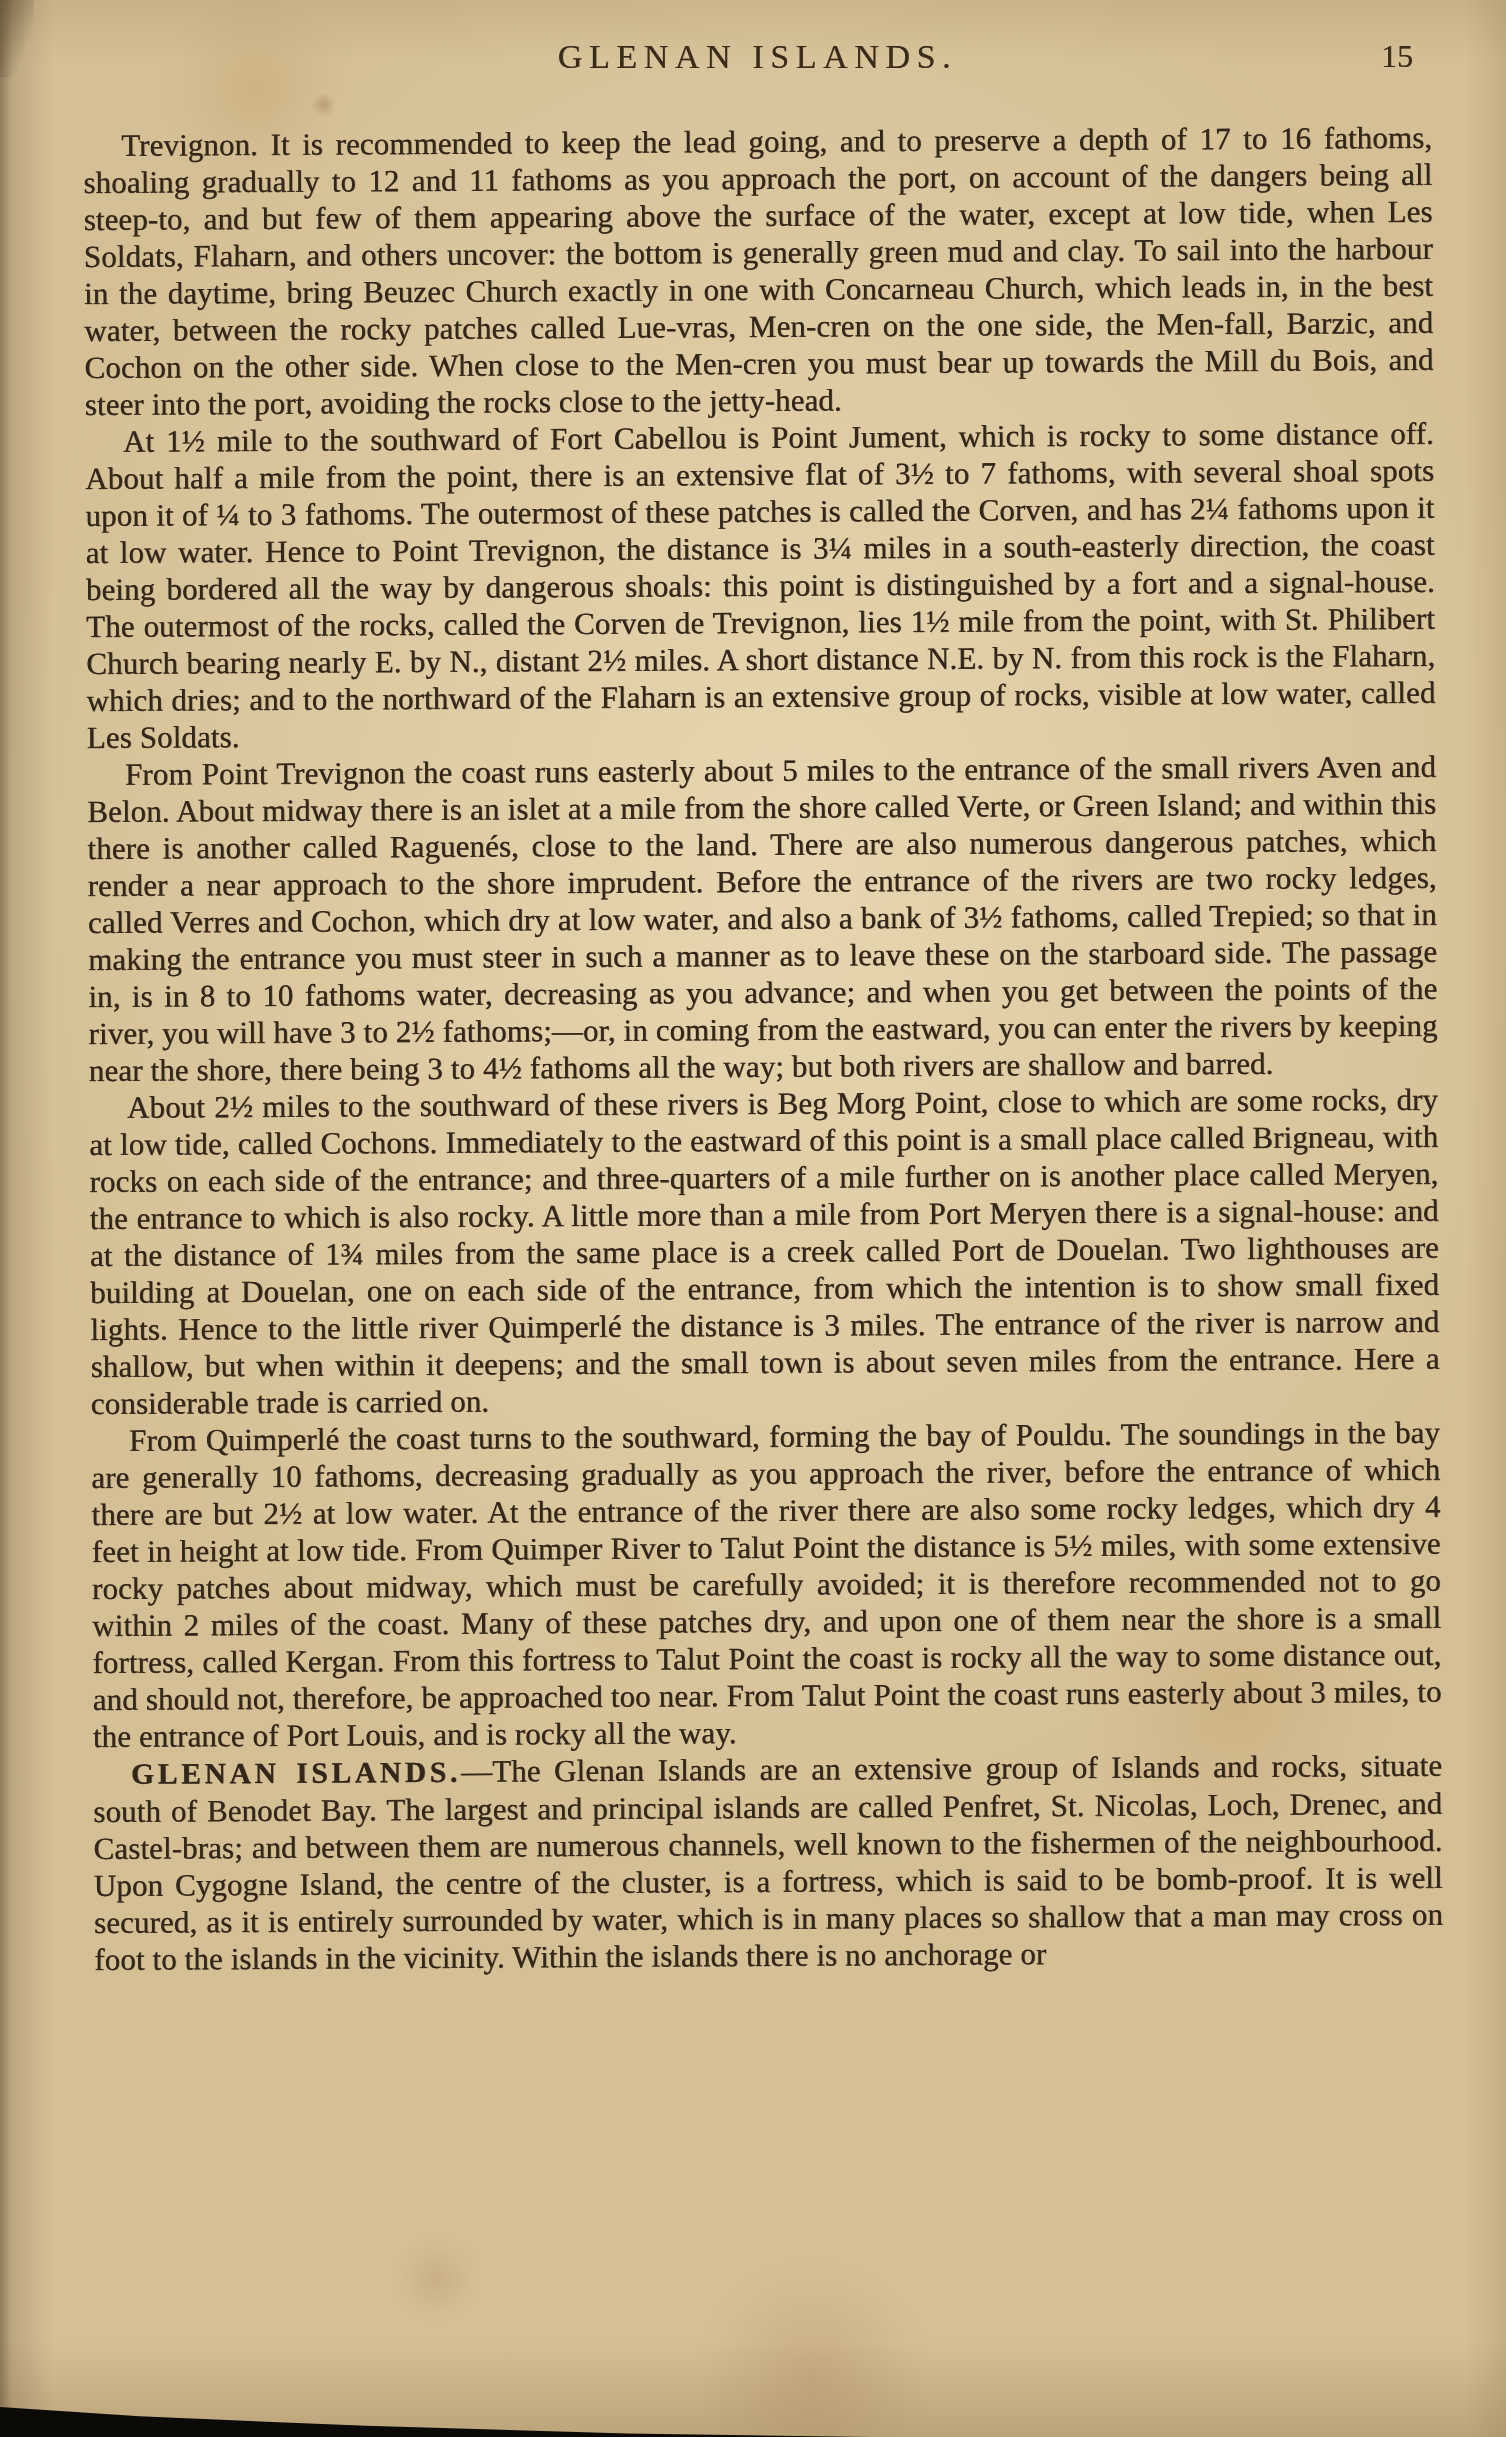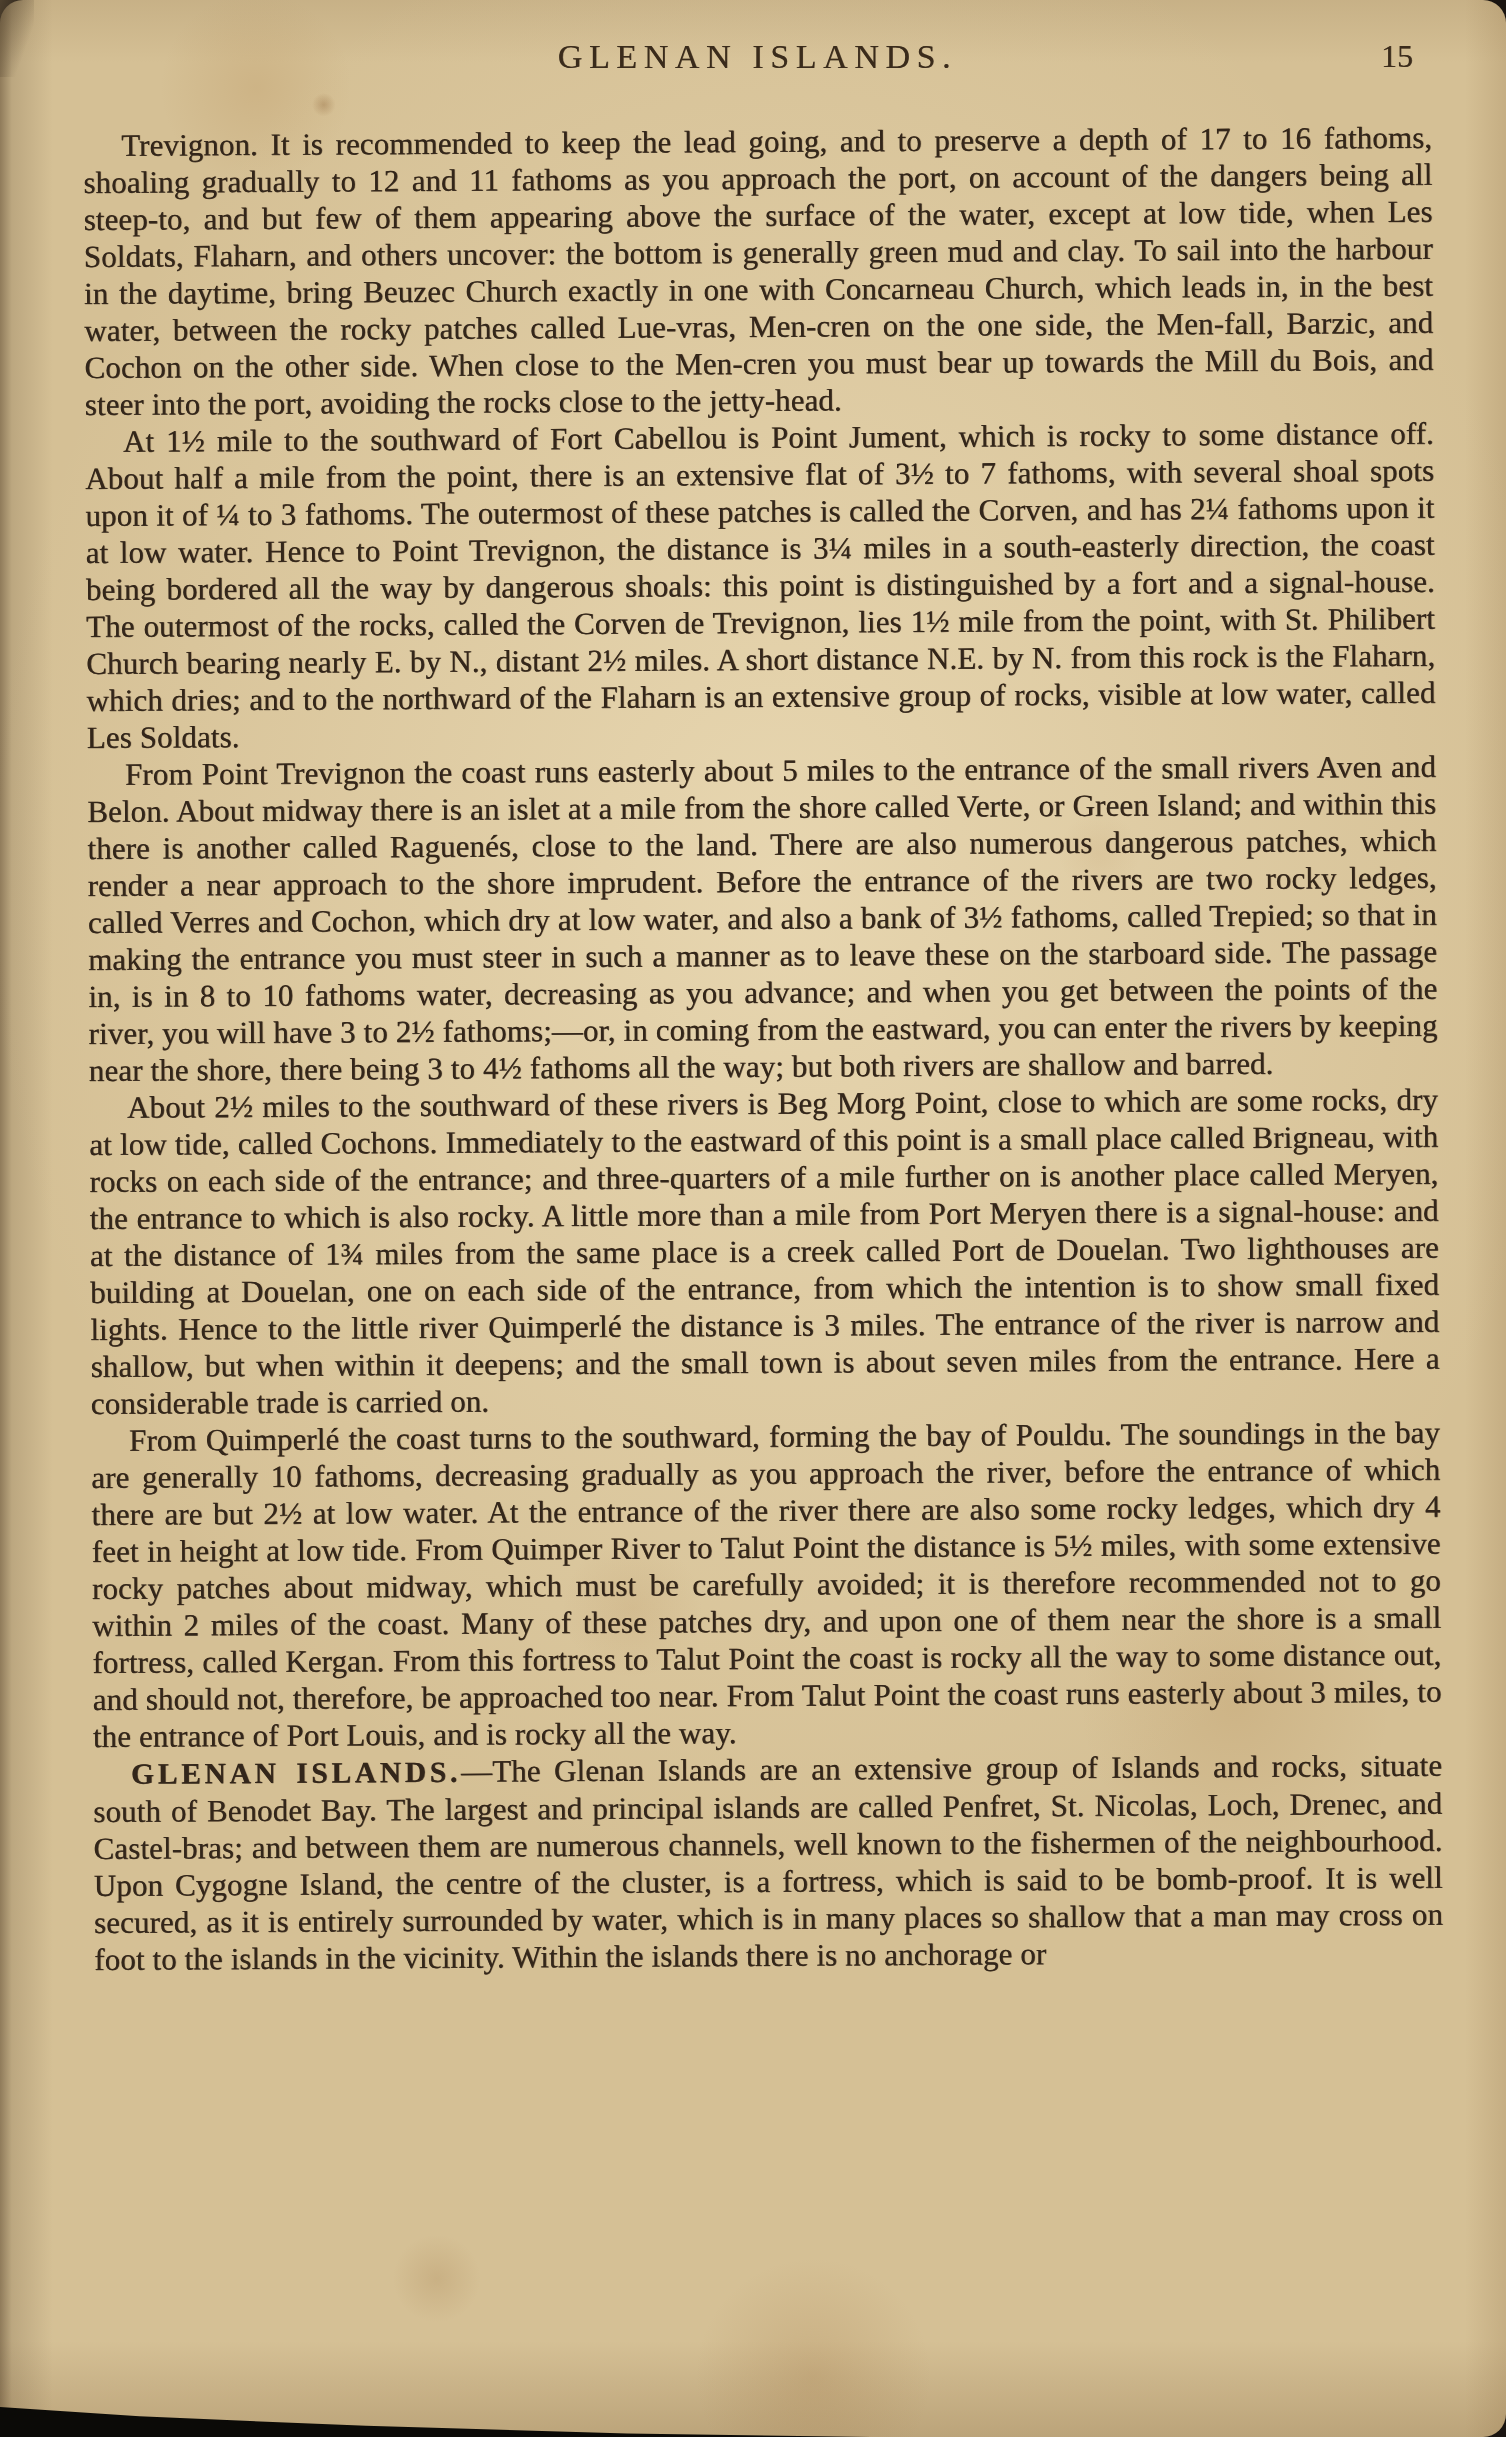--- a/index.html
+++ b/index.html
@@ -12,21 +12,20 @@
   }
   .page {
     position: absolute; inset: 0;
     background-color: #d5c095;
     background-image:
       radial-gradient(ellipse 1107px 1402px at 52% 36%, rgba(246,232,198,0.55), rgba(246,232,198,0) 72%),
       linear-gradient(90deg, rgba(86,66,42,0.55) 0px, rgba(86,66,42,0.20) 11.8px, rgba(86,66,42,0.0) 53px),
       linear-gradient(270deg, rgba(140,108,66,0.22) 0px, rgba(140,108,66,0) 41px),
       linear-gradient(0deg, rgba(128,98,58,0.30) 0px, rgba(128,98,58,0) 96px),
       linear-gradient(180deg, rgba(128,98,58,0.16) 0px, rgba(128,98,58,0) 63px);
-    border-radius: 23px;
   }
   .mottle {
     position: absolute; inset: 0; pointer-events: none;
     background-image:
       radial-gradient(circle 96px at 17% 3.6%, rgba(165,115,55,0.16), rgba(165,115,55,0) 100%),
       radial-gradient(circle 11.8px at 21.5% 4.3%, rgba(120,72,28,0.28), rgba(120,72,28,0) 100%),
       radial-gradient(circle 155px at 82% 70%, rgba(160,110,50,0.15), rgba(160,110,50,0) 100%),
       radial-gradient(circle 70px at 42% 66%, rgba(150,100,45,0.10), rgba(150,100,45,0) 100%),
       radial-gradient(circle 44px at 29% 93.5%, rgba(140,95,45,0.16), rgba(140,95,45,0) 100%),
       radial-gradient(circle 118px at 54% 97.5%, rgba(150,105,55,0.20), rgba(150,105,55,0) 100%),

